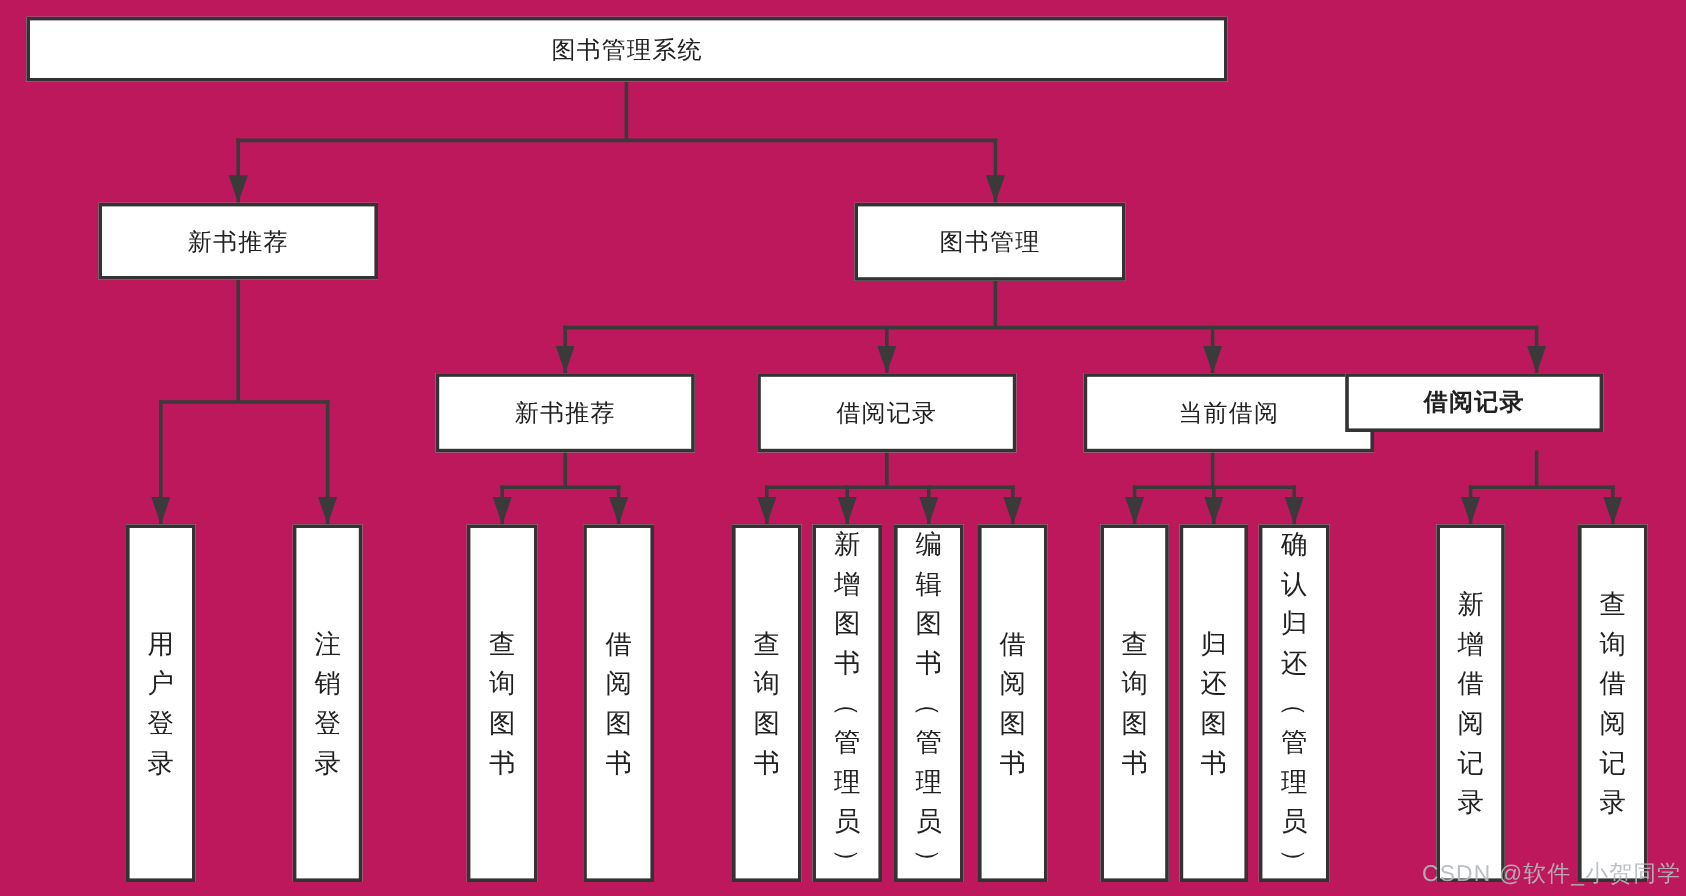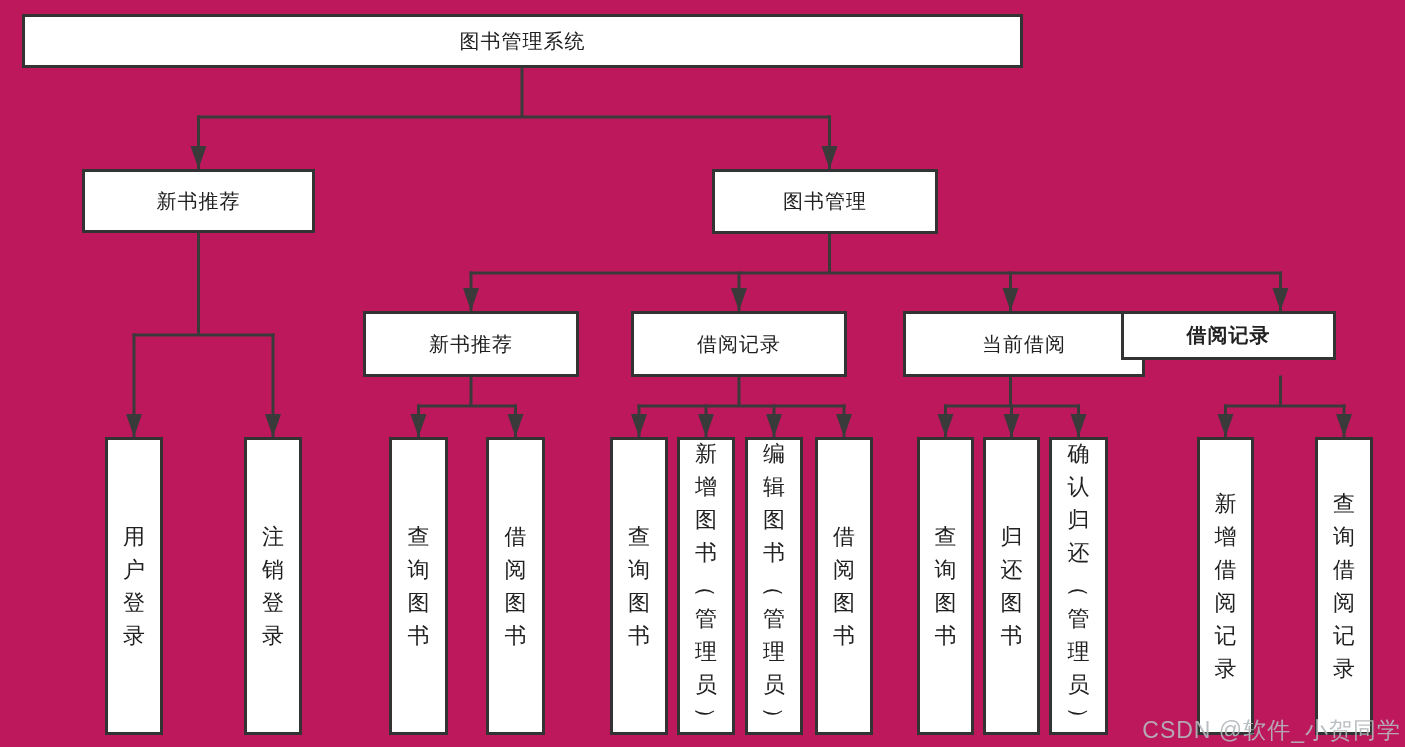--- a/index.html
+++ b/index.html
@@ -33,21 +33,21 @@
     height: 100%;
     font-size: 22px;
     line-height: 1;
   }
   .v-node .col span { display: block; }
   .v-node .col span.rot { transform: rotate(90deg); }
   #watermark {
     position: absolute;
     right: 4px;
     top: 715px;
-    font-size: 23px;
+    font-size: 19px;
     color: #b4b8bc;
     opacity: 0.9;
     letter-spacing: 1px;
     white-space: nowrap;
   }
 </style>
 </head>
 <body>
 
 <div id="canvas">

